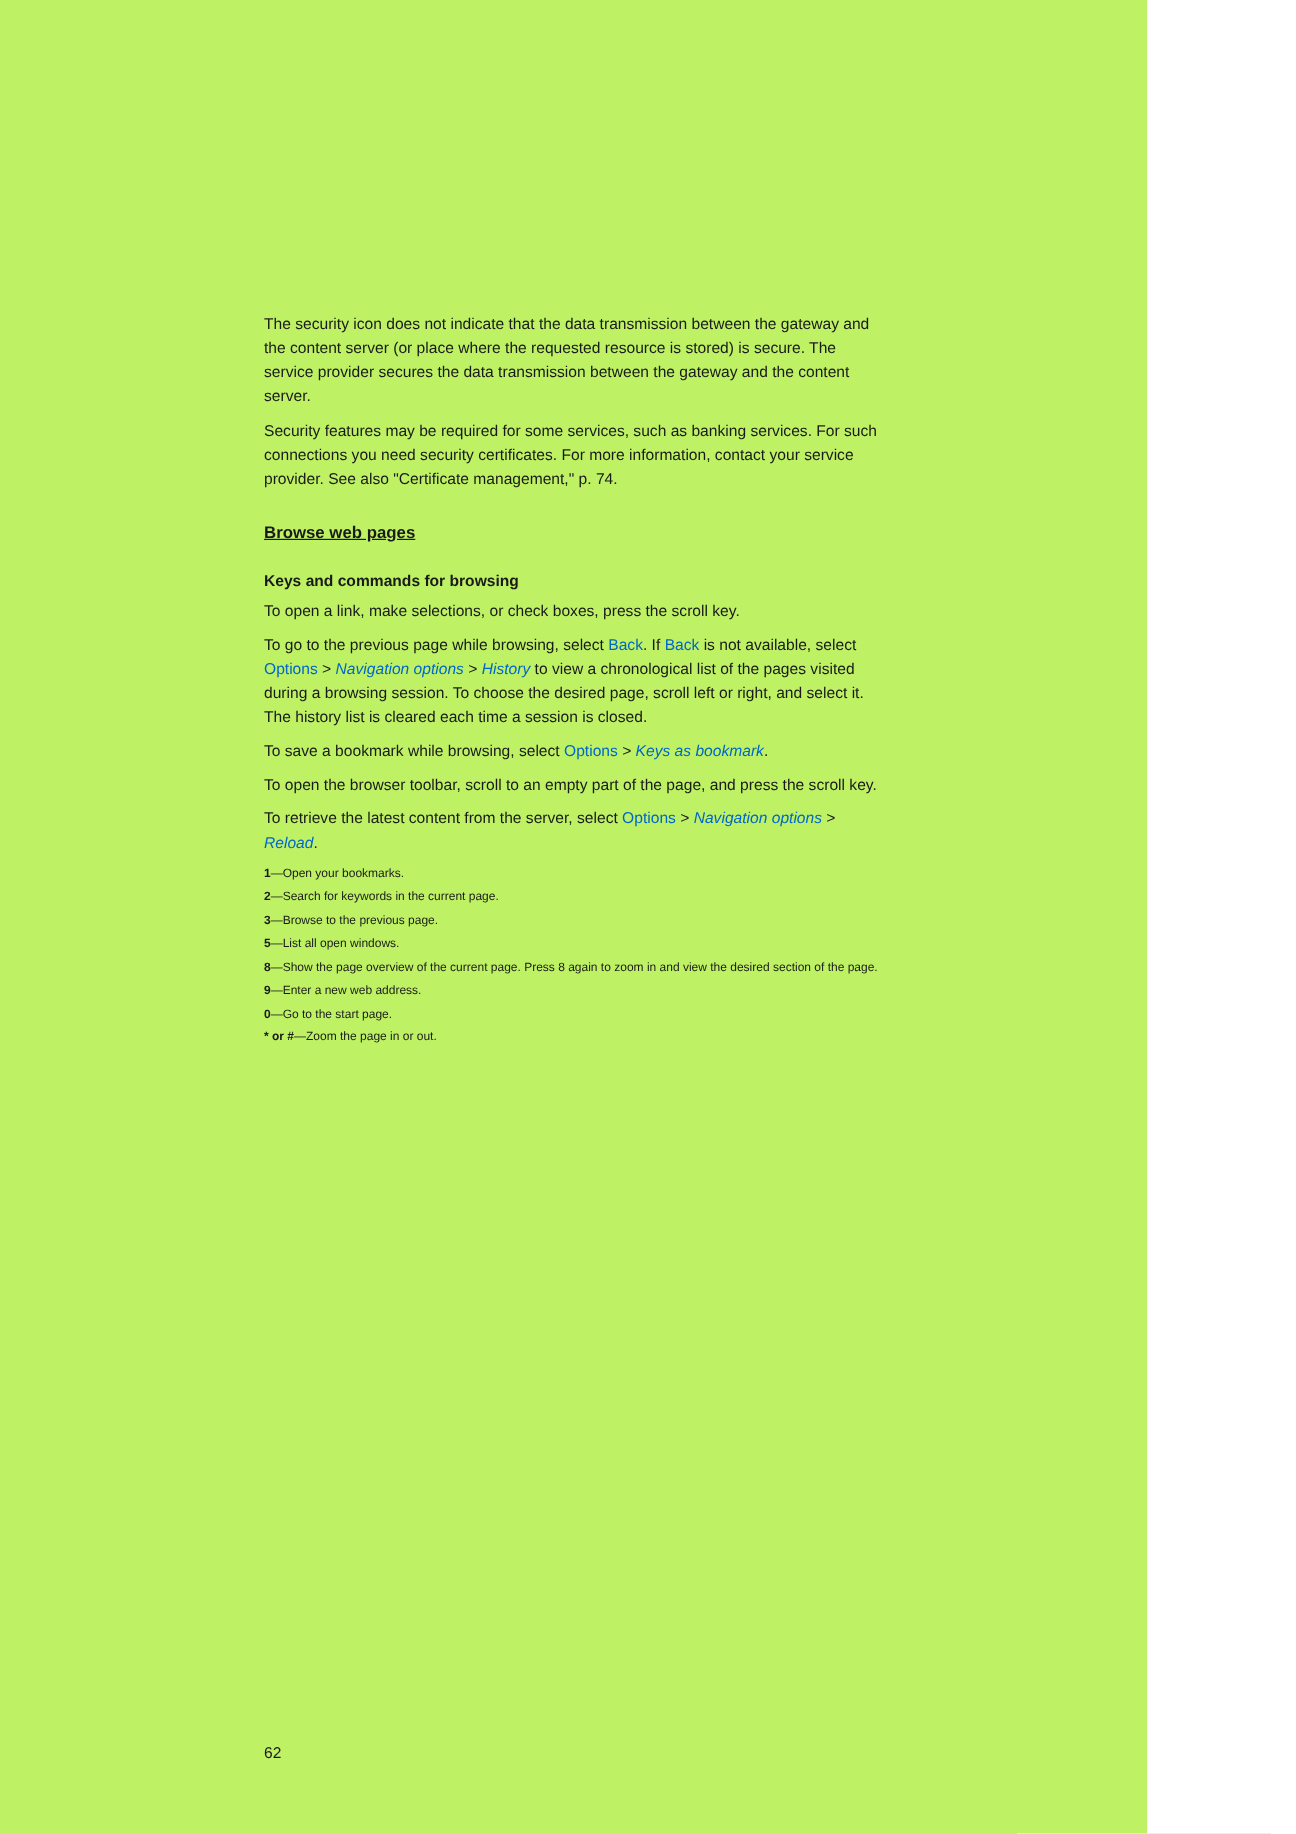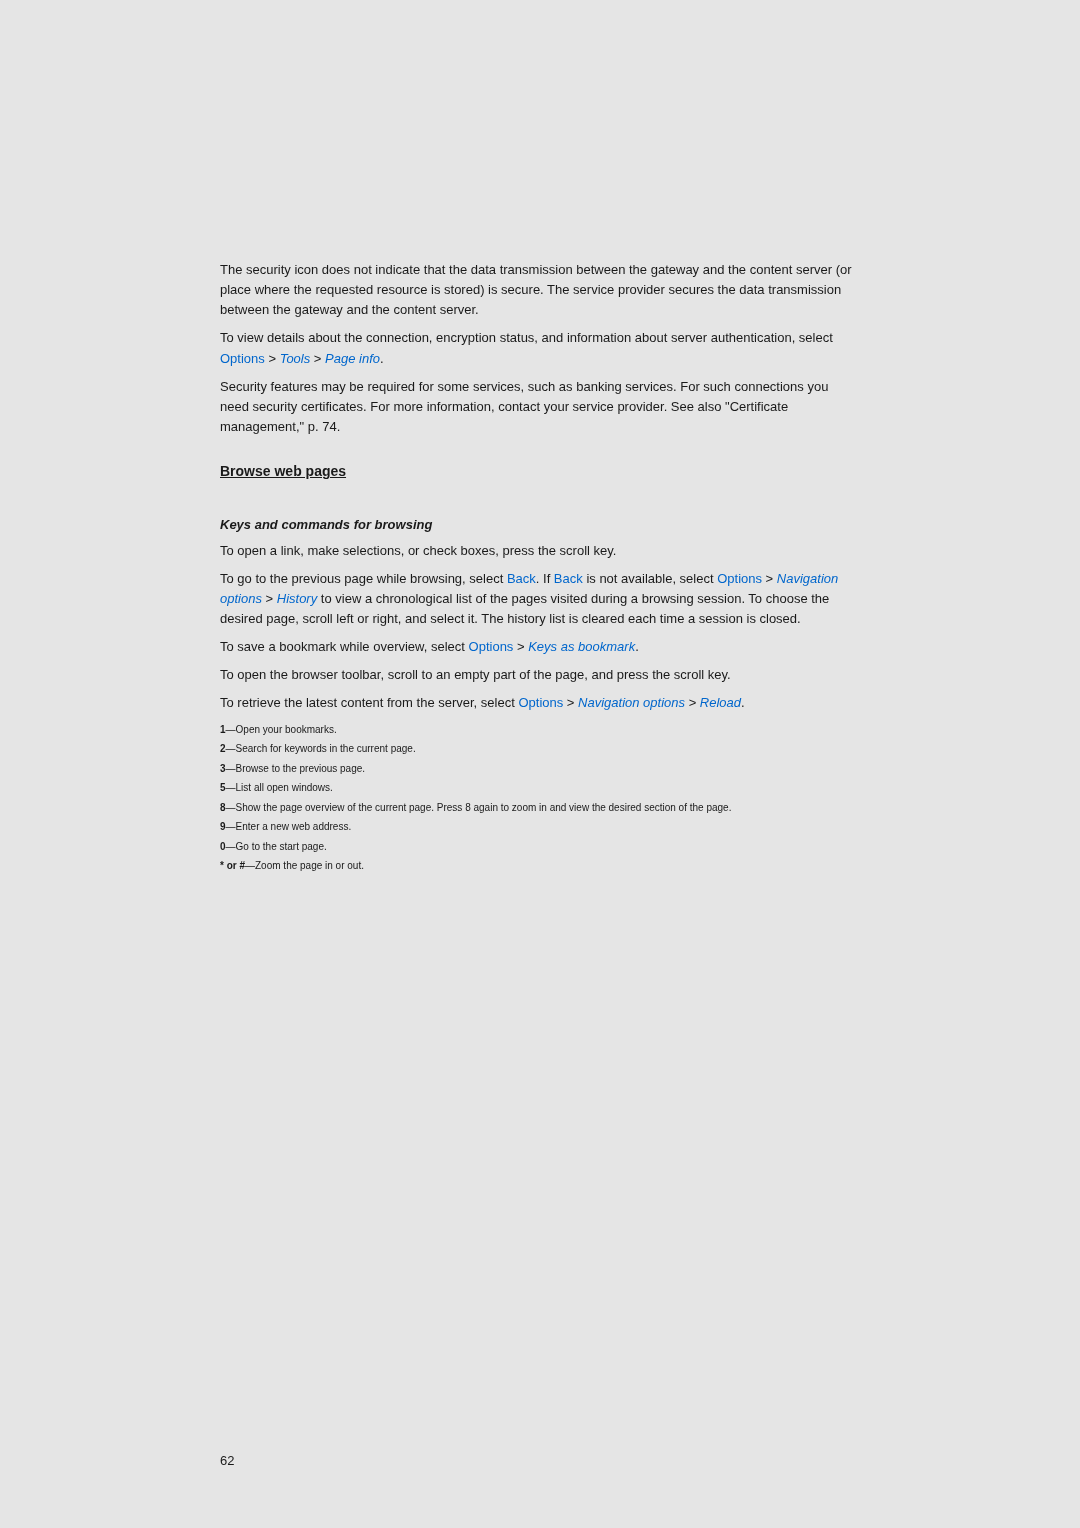--- a/index.html
+++ b/index.html
@@ -11,23 +11,23 @@
     body {
       background: #ffffff;
       font-family: Arial, Helvetica, sans-serif;
       font-size: 13px;
       color: #1a1a1a;
       width: 1080px;
       min-height: 1528px;
     }
 
     .page-container {
-      width: 1080px;
+      width: 956px;
       min-height: 1528px;
-      background: #e5e5e5;
+      background: #bef264;
       position: relative;
       padding: 260px 220px 80px 220px;
     }
 
     .content-area {
       max-width: 640px;
       line-height: 1.5;
     }
 
     .intro-paragraph {
@@ -51,23 +51,22 @@
       font-size: 14px;
       font-weight: bold;
       text-decoration: underline;
       margin-top: 24px;
       margin-bottom: 0;
     }
 
     .sub-heading {
       font-size: 13px;
       font-weight: bold;
-      margin-top: 33px;
+      margin-top: 20px;
       margin-bottom: 6px;
-      font-style: italic;
     }
 
     .body-paragraph {
       font-size: 13px;
       line-height: 1.55;
       margin-bottom: 8px;
     }
 
     .keypad-list {
       list-style: none;
@@ -95,38 +94,35 @@
     }
   </style>
 </head>
 <body>
 
 <div class="page-container">
   <div class="content-area">
 
     <p class="intro-paragraph">The security icon does not indicate that the data transmission between the gateway and the content server (or place where the requested resource is stored) is secure. The service provider secures the data transmission between the gateway and the content server.</p>
 
-    <p class="intro-paragraph">
-      <span>To view details about the connection, encryption status, and information about server authentication, select </span><a class="link-blue">Options</a><span> &gt; </span><a class="link-blue-italic">Tools</a><span> &gt; </span><a class="link-blue-italic">Page info</a><span>.</span>
-    </p>
 
     <p class="intro-paragraph">Security features may be required for some services, such as banking services. For such connections you need security certificates. For more information, contact your service provider. See also "Certificate management," p. 74.</p>
 
     <h2 class="section-heading">Browse web pages</h2>
 
     <h3 class="sub-heading">Keys and commands for browsing</h3>
 
     <p class="body-paragraph">To open a link, make selections, or check boxes, press the scroll key.</p>
 
     <p class="body-paragraph">
       <span>To go to the previous page while browsing, select </span><a class="link-blue">Back</a><span>. If </span><a class="link-blue">Back</a><span> is not available, select </span><a class="link-blue">Options</a><span> &gt; </span><a class="link-blue-italic">Navigation options</a><span> &gt; </span><a class="link-blue-italic">History</a><span> to view a chronological list of the pages visited during a browsing session. To choose the desired page, scroll left or right, and select it. The history list is cleared each time a session is closed.</span>
     </p>
 
     <p class="body-paragraph">
-      <span>To save a bookmark while overview, select </span><a class="link-blue">Options</a><span> &gt; </span><a class="link-blue-italic">Keys as bookmark</a><span>.</span>
+      <span>To save a bookmark while browsing, select </span><a class="link-blue">Options</a><span> &gt; </span><a class="link-blue-italic">Keys as bookmark</a><span>.</span>
     </p>
 
     <p class="body-paragraph">To open the browser toolbar, scroll to an empty part of the page, and press the scroll key.</p>
 
     <p class="body-paragraph">
       <span>To retrieve the latest content from the server, select </span><a class="link-blue">Options</a><span> &gt; </span><a class="link-blue-italic">Navigation options</a><span> &gt; </span><a class="link-blue-italic">Reload</a><span>.</span>
     </p>
 
 
     <ul class="keypad-list">

